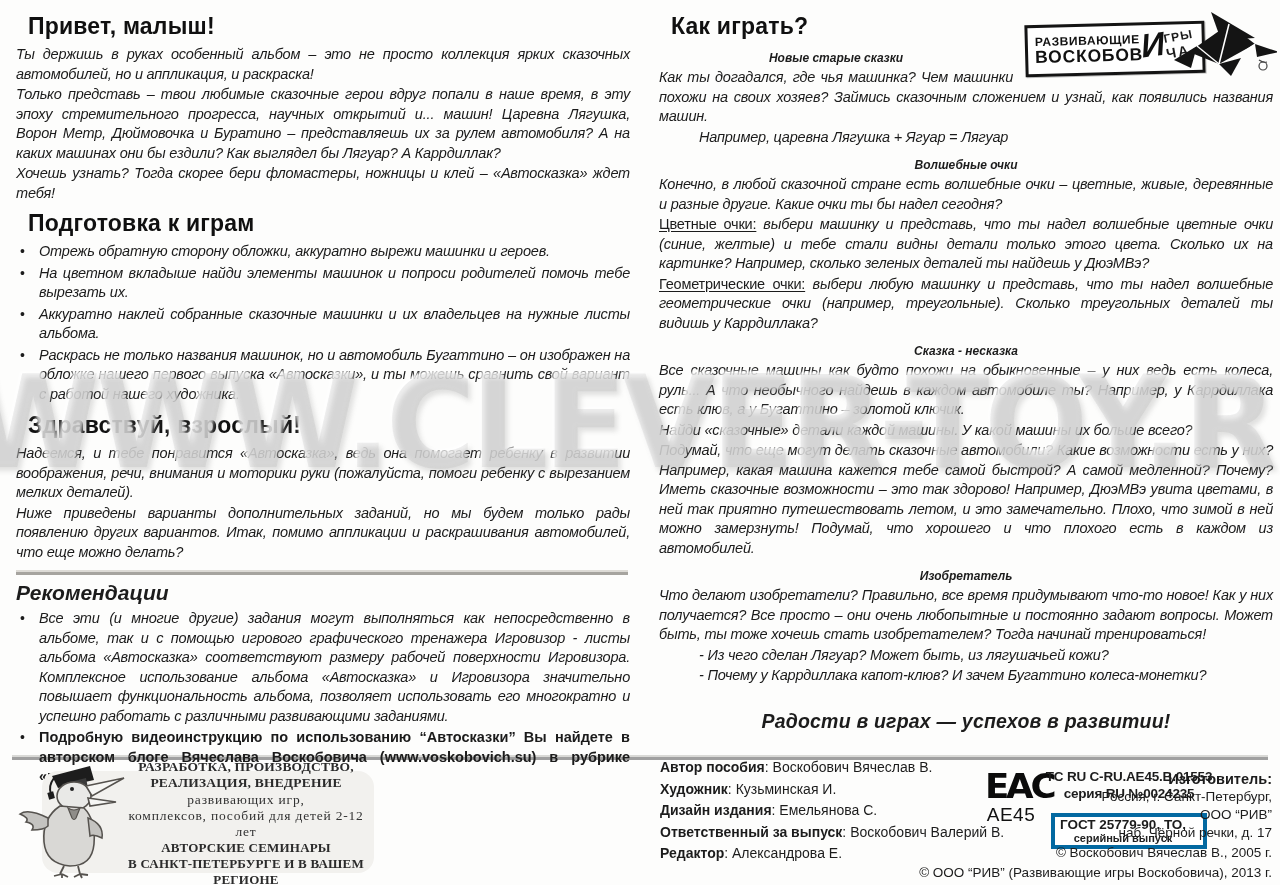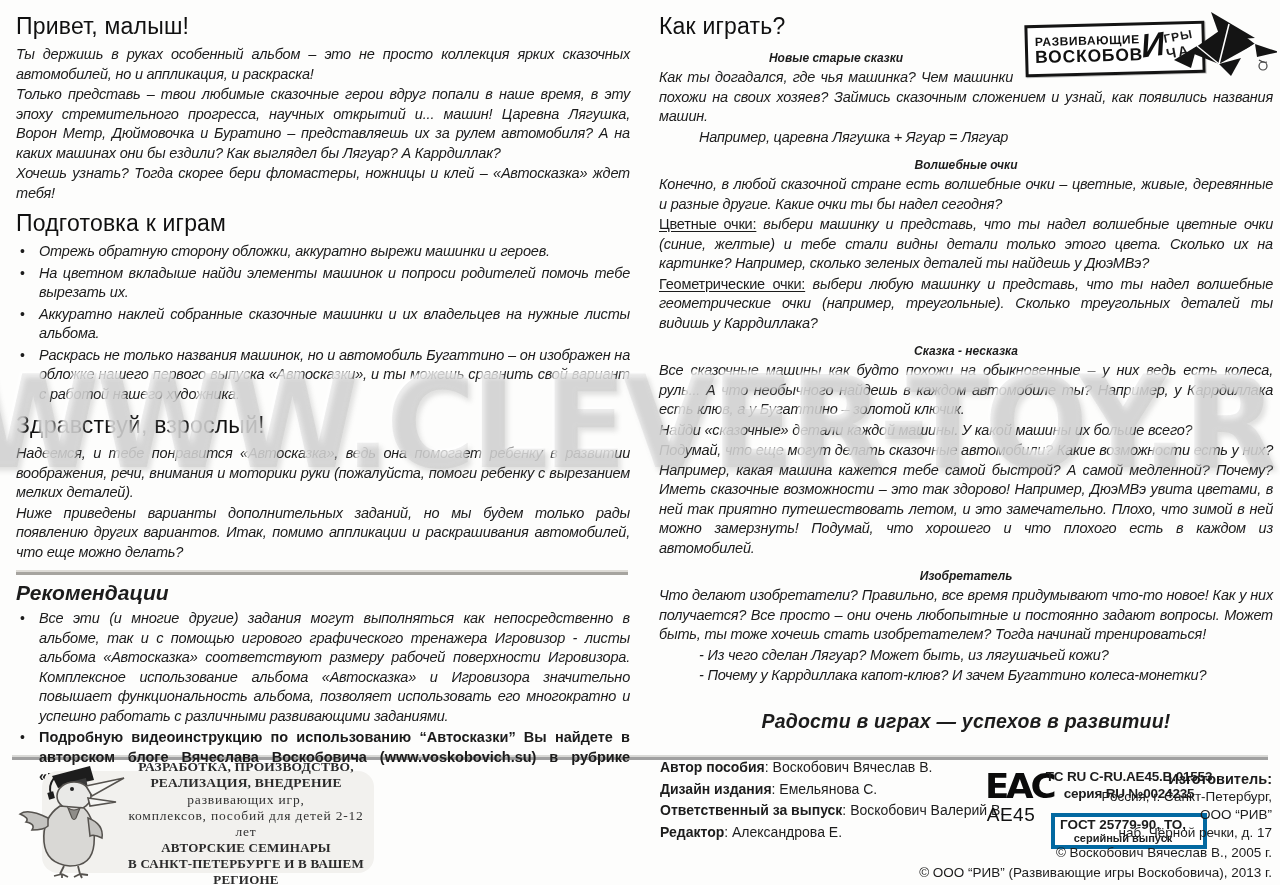--- a/index.html
+++ b/index.html
@@ -16,22 +16,22 @@
     color:rgba(128,128,128,0.13);
     text-shadow:3px 4px 5px rgba(110,110,110,0.20), -2px -2px 3px rgba(255,255,255,0.85);
     transform:scaleY(1.05);
     pointer-events:none;
   }
   
   .col{position:absolute; top:6px; width:614px; z-index:2;}
   .col-left{left:16px;}
   .col-right{left:659px;}
   .h-big{
-    font-size:23px; font-weight:normal; letter-spacing:0.2px;
-    margin:7px 0 5px 0; color:#101010;
+    font-size:23px; font-weight:bold; letter-spacing:0.2px;
+    margin:7px 0 5px 12px; color:#101010;
   }
   .body{
     font-style:italic; font-size:14.5px; line-height:19.5px; letter-spacing:-0.2px;
     text-align:justify; margin:0 0 1px 0; color:#1b1b1b;
   }
   .bullet-row{display:flex; gap:9px; margin:0 0 1px 0;}
   .bullet-dot{flex:0 0 10px; font-style:normal; font-size:14px; line-height:19.5px; padding-left:4px;}
   .bullet-text{flex:1;}
   .bold-upright{font-style:normal; font-weight:bold; letter-spacing:0;}
   .divider{height:3px; background:#a6a49f; box-shadow:0 -2px 0 #dddbd6; margin:10px 2px 6px 0;}
@@ -224,20 +224,21 @@
     <div class="promo-gap"></div>
     <div class="promo-script">развивающих игр,</div>
     <div class="promo-script">комплексов, пособий для детей 2-12 лет</div>
     <div class="promo-gap"></div>
     <div class="promo-caps2">АВТОРСКИЕ СЕМИНАРЫ</div>
     <div class="promo-caps2">В САНКТ-ПЕТЕРБУРГЕ И В ВАШЕМ РЕГИОНЕ</div>
   </div>
 
   <div class="credits">
     <div><span class="credit-label">Автор пособия</span>: <span>Воскобович Вячеслав В.</span></div>
+    <div><span class="credit-label">Художник</span>: <span>Кузьминская И.</span></div>
     <div><span class="credit-label">Дизайн издания</span>: <span>Емельянова С.</span></div>
     <div><span class="credit-label">Ответственный за выпуск</span>: <span>Воскобович Валерий В.</span></div>
     <div><span class="credit-label">Редактор</span>: <span>Александрова Е.</span></div>
   </div>
 
   <div class="eac-block">
     <div class="eac-mark">ЕАС</div>
     <div class="eac-code">АЕ45</div>
   </div>
 

